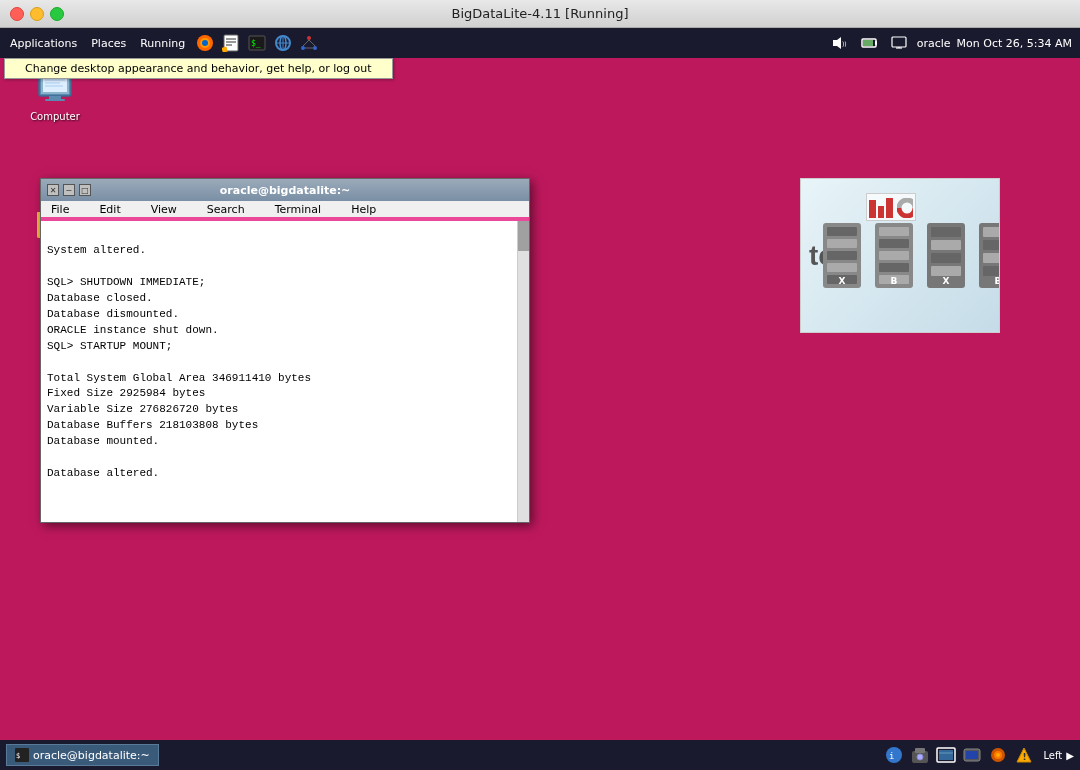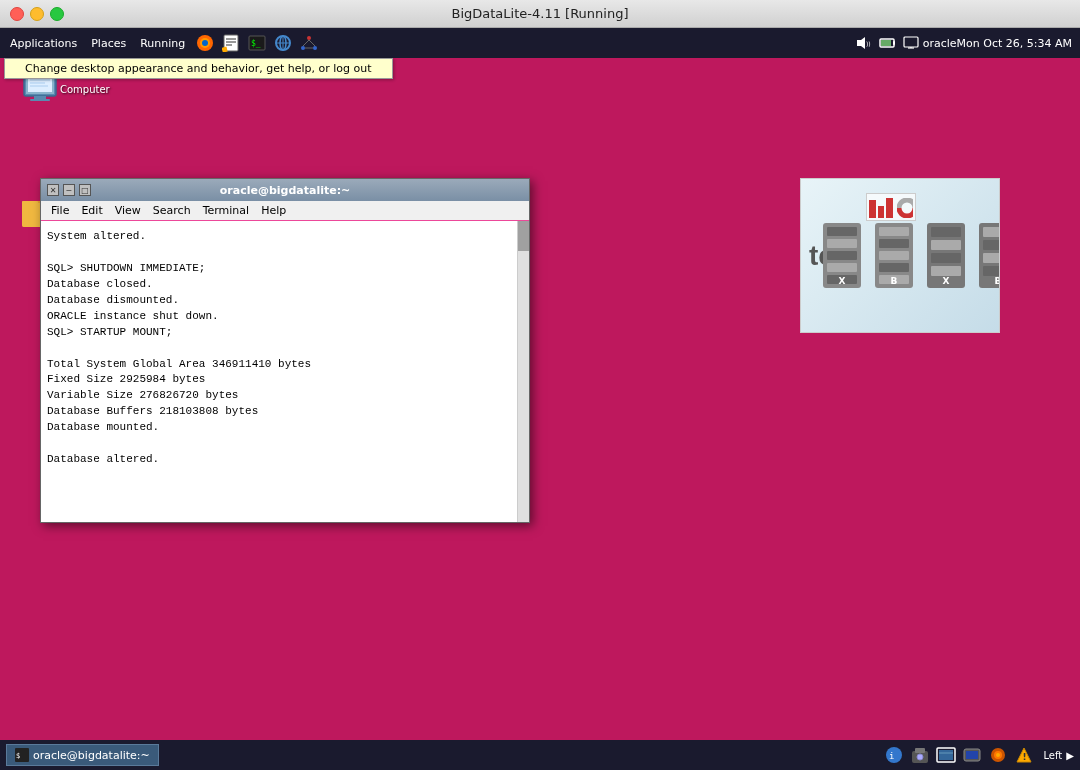--- a/index.html
+++ b/index.html
@@ -80,20 +80,21 @@
       display: inline-flex;
       align-items: center;
       justify-content: center;
       margin: 0 2px;
       cursor: pointer;
     }
     .panel-right {
       margin-left: auto;
       display: flex;
       align-items: center;
+      gap: 6px;
       padding-right: 8px;
       color: #fff;
       font-size: 11px;
     }
 
     
     .tooltip {
       position: absolute;
       top: 30px;
       left: 4px;
@@ -108,21 +109,21 @@
     }
 
     
     .desktop-icons {
       position: absolute;
       top: 40px;
       left: 20px;
     }
     .desktop-icon {
       display: flex;
-      flex-direction: row;
+      flex-direction: column;
       align-items: center;
       width: 70px;
       margin-bottom: 20px;
       cursor: pointer;
     }
     .icon-img {
       width: 40px;
       height: 40px;
       display: flex;
       align-items: center;
@@ -178,36 +179,36 @@
       justify-content: center;
       font-size: 8px;
       color: #333;
     }
     .terminal-menubar {
       height: 20px;
       background: #f0f0f0;
       display: flex;
       align-items: center;
       padding: 0 4px;
-      border-bottom: 1px solid #ec4899;
-      gap: 0;
+      border-bottom: 4px solid #ec4899;
+      gap: 18px;
     }
     .terminal-menu-item {
       font-size: 11px;
       color: #000;
       padding: 1px 6px;
       cursor: pointer;
     }
     .terminal-content {
       flex: 1;
       background: #fff;
       font-family: 'Courier New', monospace;
       font-size: 11px;
       color: #000;
-      padding: 8px 6px;
+      padding: 22px 6px;
       overflow-y: auto;
       line-height: 1.45;
       position: relative;
     }
     .terminal-scrollbar {
       position: absolute;
       right: 0;
       top: 0;
       width: 12px;
       height: 100%;

